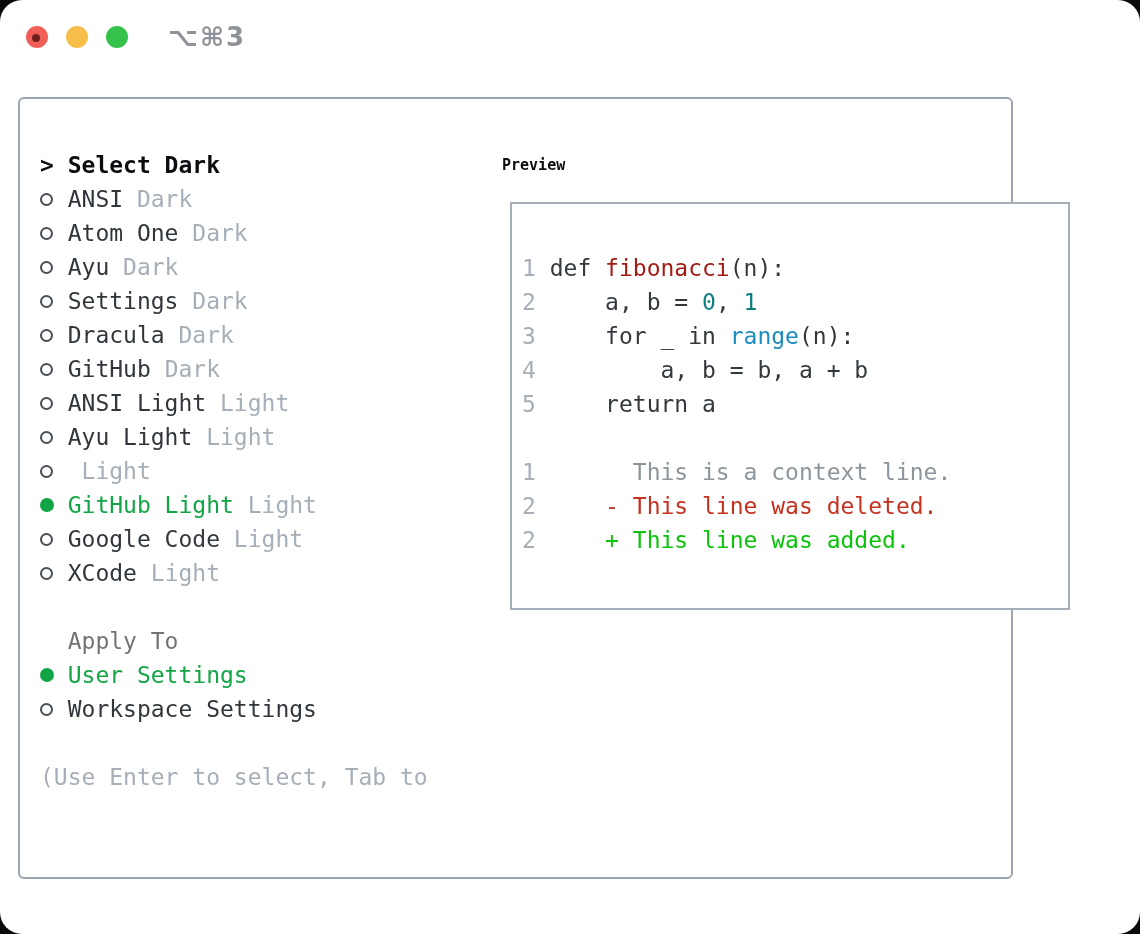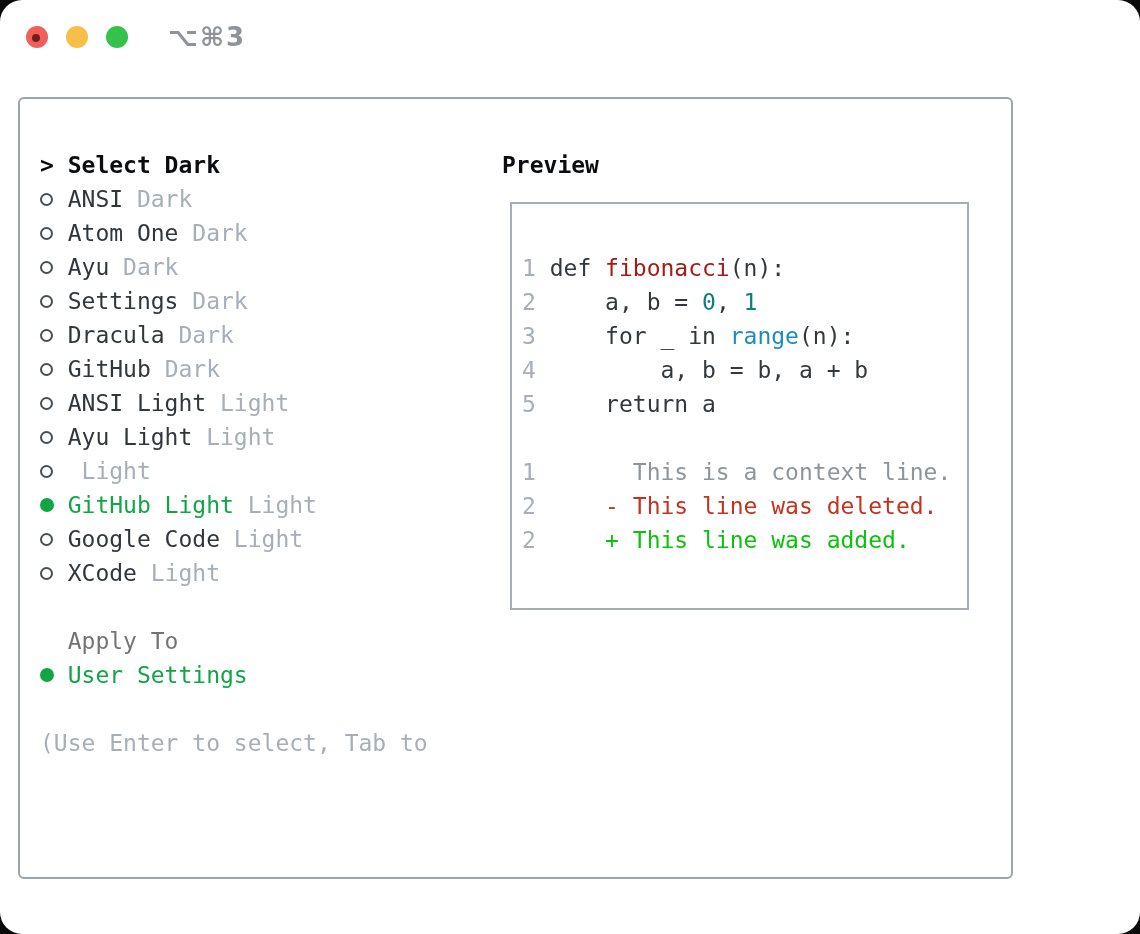--- a/index.html
+++ b/index.html
@@ -32,24 +32,24 @@
   .row.heading2{color:#737373;}
   .ring{width:13px;height:13px;border:2px solid #474e55;border-radius:50%;box-sizing:border-box;flex-shrink:0;}
   .dot-sel{width:14px;height:14px;background:var(--selected_green);border-radius:50%;flex-shrink:0;}
   .tname{color:var(--text_dark);}
   .row.sel .tname{color:var(--selected_green);text-align:right;}
   .variant{color:var(--muted_gray);margin-left:1ch;}
   .row.help{color:var(--muted_gray);}
   
   .preview-heading{
     position:absolute;left:482px;top:49px;height:34px;display:flex;align-items:center;
-    font-size:23px;font-weight:700;color:#0a0c0f;
+    font-size:15px;font-weight:700;color:#0a0c0f;
   }
   .preview-box{
-    position:absolute;left:490px;top:103px;width:459px;height:408px;
+    position:absolute;left:490px;top:103px;width:560px;height:408px;
     border:2px solid #a5adb6;box-sizing:border-box;background:#fff;
   }
   .preview-box pre{
     margin:0;padding:47px 0 0 10px;font-family:"DejaVu Sans Mono",monospace;
     font-size:23px;line-height:34px;
   }
   .ln{color:var(--muted_gray);}
   .tok-code{color:#33383d;}
   .tok-func{color:var(--syntax_function_red);}
   .tok-lit{color:var(--syntax_literal_teal);}
@@ -97,20 +97,21 @@
 
       <div class="row"></div>
 
       <div class="row heading2">
         <span class="marker"></span>
         <span>Apply To</span>
       </div>
 
       <div id="apply-list">
           <div class="row option sel"><span class="marker"><span class="dot-sel"></span></span><span class="tname">User Settings</span></div>
+          <div class="row option"><span class="marker"><span class="ring"></span></span><span class="tname">Workspace Settings</span></div>
         </div>
 
       <div class="row"></div>
 
       <div class="row help">
         <span>(Use Enter to select, Tab to</span>
       </div>
     </div>
 
     <div class="preview-heading">Preview</div>

